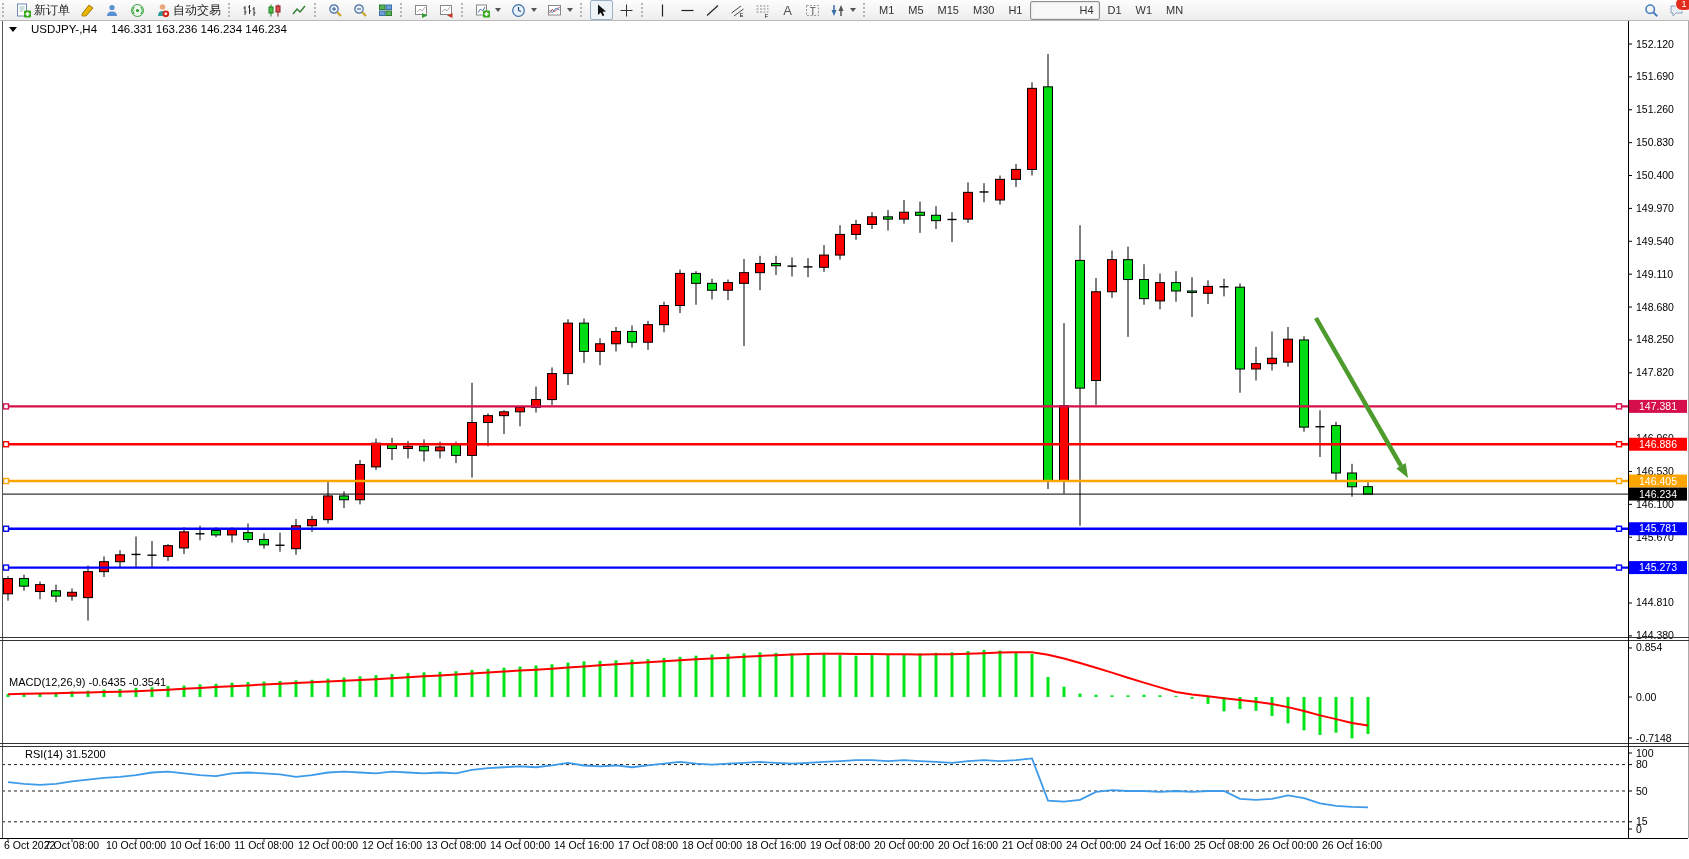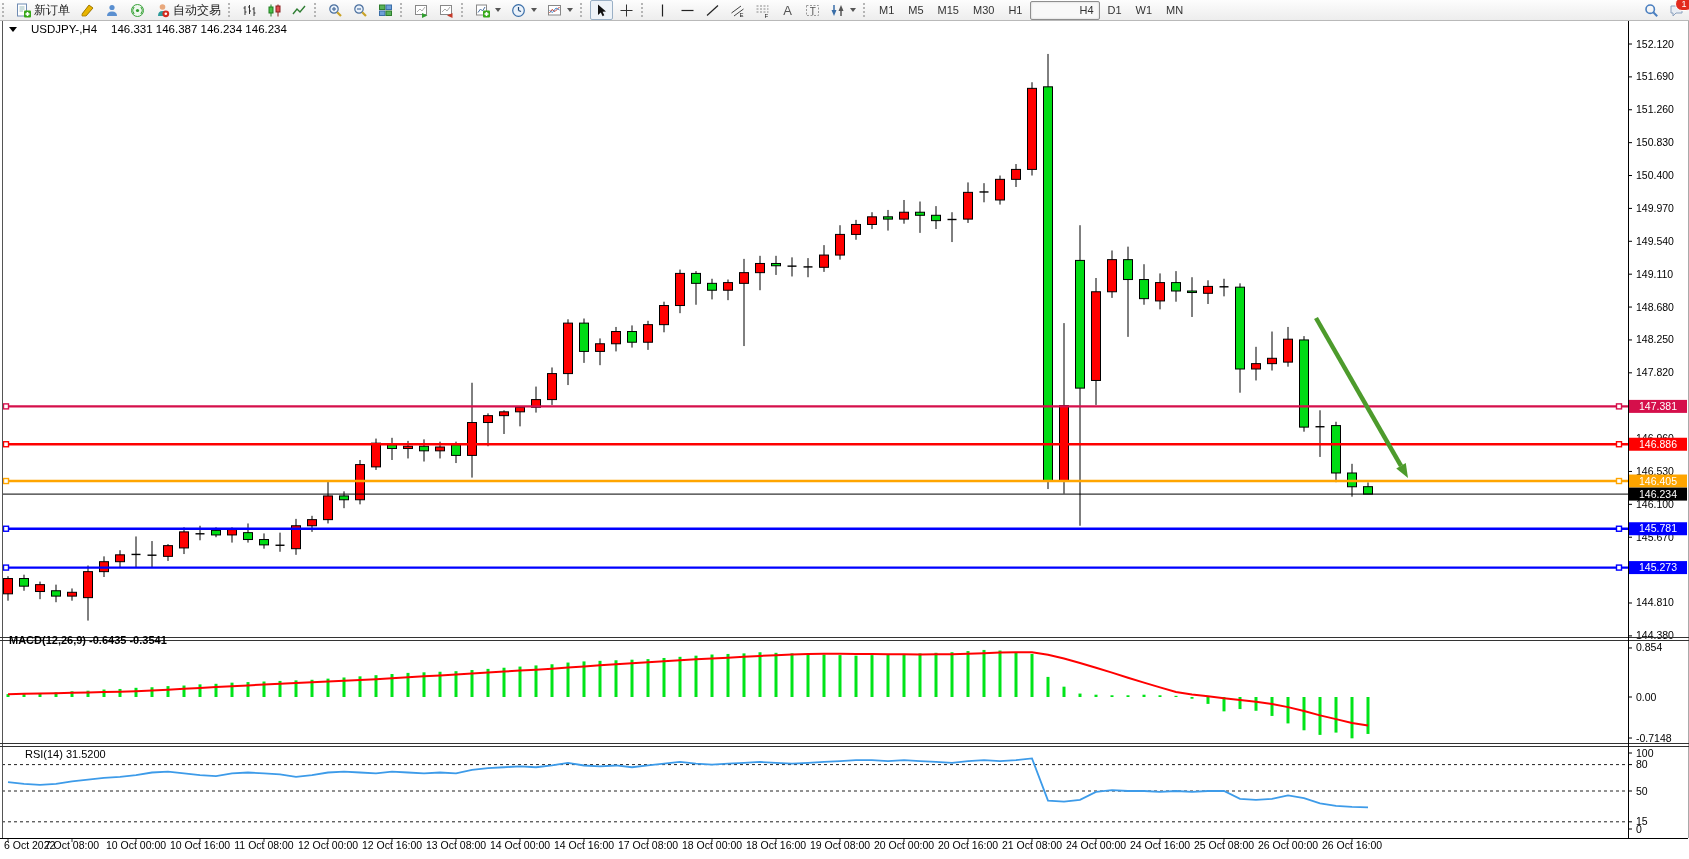--- a/index.html
+++ b/index.html
@@ -22,21 +22,21 @@
   .tb-spacer{flex:1;}
   .badge{position:absolute;top:-4px;right:-6px;min-width:12px;height:12px;border-radius:7px;
          background:#e22a1d;color:#fff;font-size:9px;line-height:12px;text-align:center;
          padding:0 2px;border:1px solid #fff;}
   
   .chart-title{position:absolute;left:9px;top:23px;font-size:11.5px;color:#000;z-index:3;
                display:flex;align-items:center;gap:14px;}
   .title-arrow{width:0;height:0;border-left:4px solid transparent;border-right:4px solid transparent;
                border-top:5px solid #000;display:inline-block;}
   .panel-label{position:absolute;left:9px;font-size:11px;color:#000;z-index:3;}
-  #macd-label{top:634px;font-weight:bold;}
+  #macd-label{top:676px;}
   #rsi-label{top:748px;padding-left:16px;}
   svg.chart{position:absolute;left:0;top:0;z-index:1;}
   
   .hscroll{position:absolute;left:0;bottom:0;width:1689px;height:9px;background:#f1f1f1;
            border-top:1px solid #d8d8d8;}
   .hscroll .thumb{position:absolute;right:2px;top:1px;width:620px;height:7px;background:#dcdcdc;
                   border-radius:3px;}
 </style>
 </head>
 <body>
@@ -758,21 +758,21 @@
       <line x1="0" y1="640.5" x2="1689" y2="640.5" stroke="#333"></line>
       <line x1="0" y1="743.5" x2="1689" y2="743.5" stroke="#333"></line>
       <line x1="0" y1="746.5" x2="1689" y2="746.5" stroke="#333"></line>
       <line x1="1628.5" y1="21" x2="1628.5" y2="838.5" stroke="#000"></line>
       <line x1="0" y1="838.5" x2="1688" y2="838.5" stroke="#000"></line>
     </svg>
 
   <div class="chart-title">
     <span class="title-arrow"></span>
     <span>USDJPY-,H4</span>
-    <span>146.331 146.387 146.234 146.234</span>
+    <span>146.331 163.236 146.234 146.234</span>
   </div>
   <div class="panel-label" id="macd-label">MACD(12,26,9) -0.6435 -0.3541</div>
   <div class="panel-label" id="rsi-label">RSI(14) 31.5200</div>
 
   <div class="hscroll">
     <div class="thumb"></div>
   </div>
 </div>
 
 </body></html>

